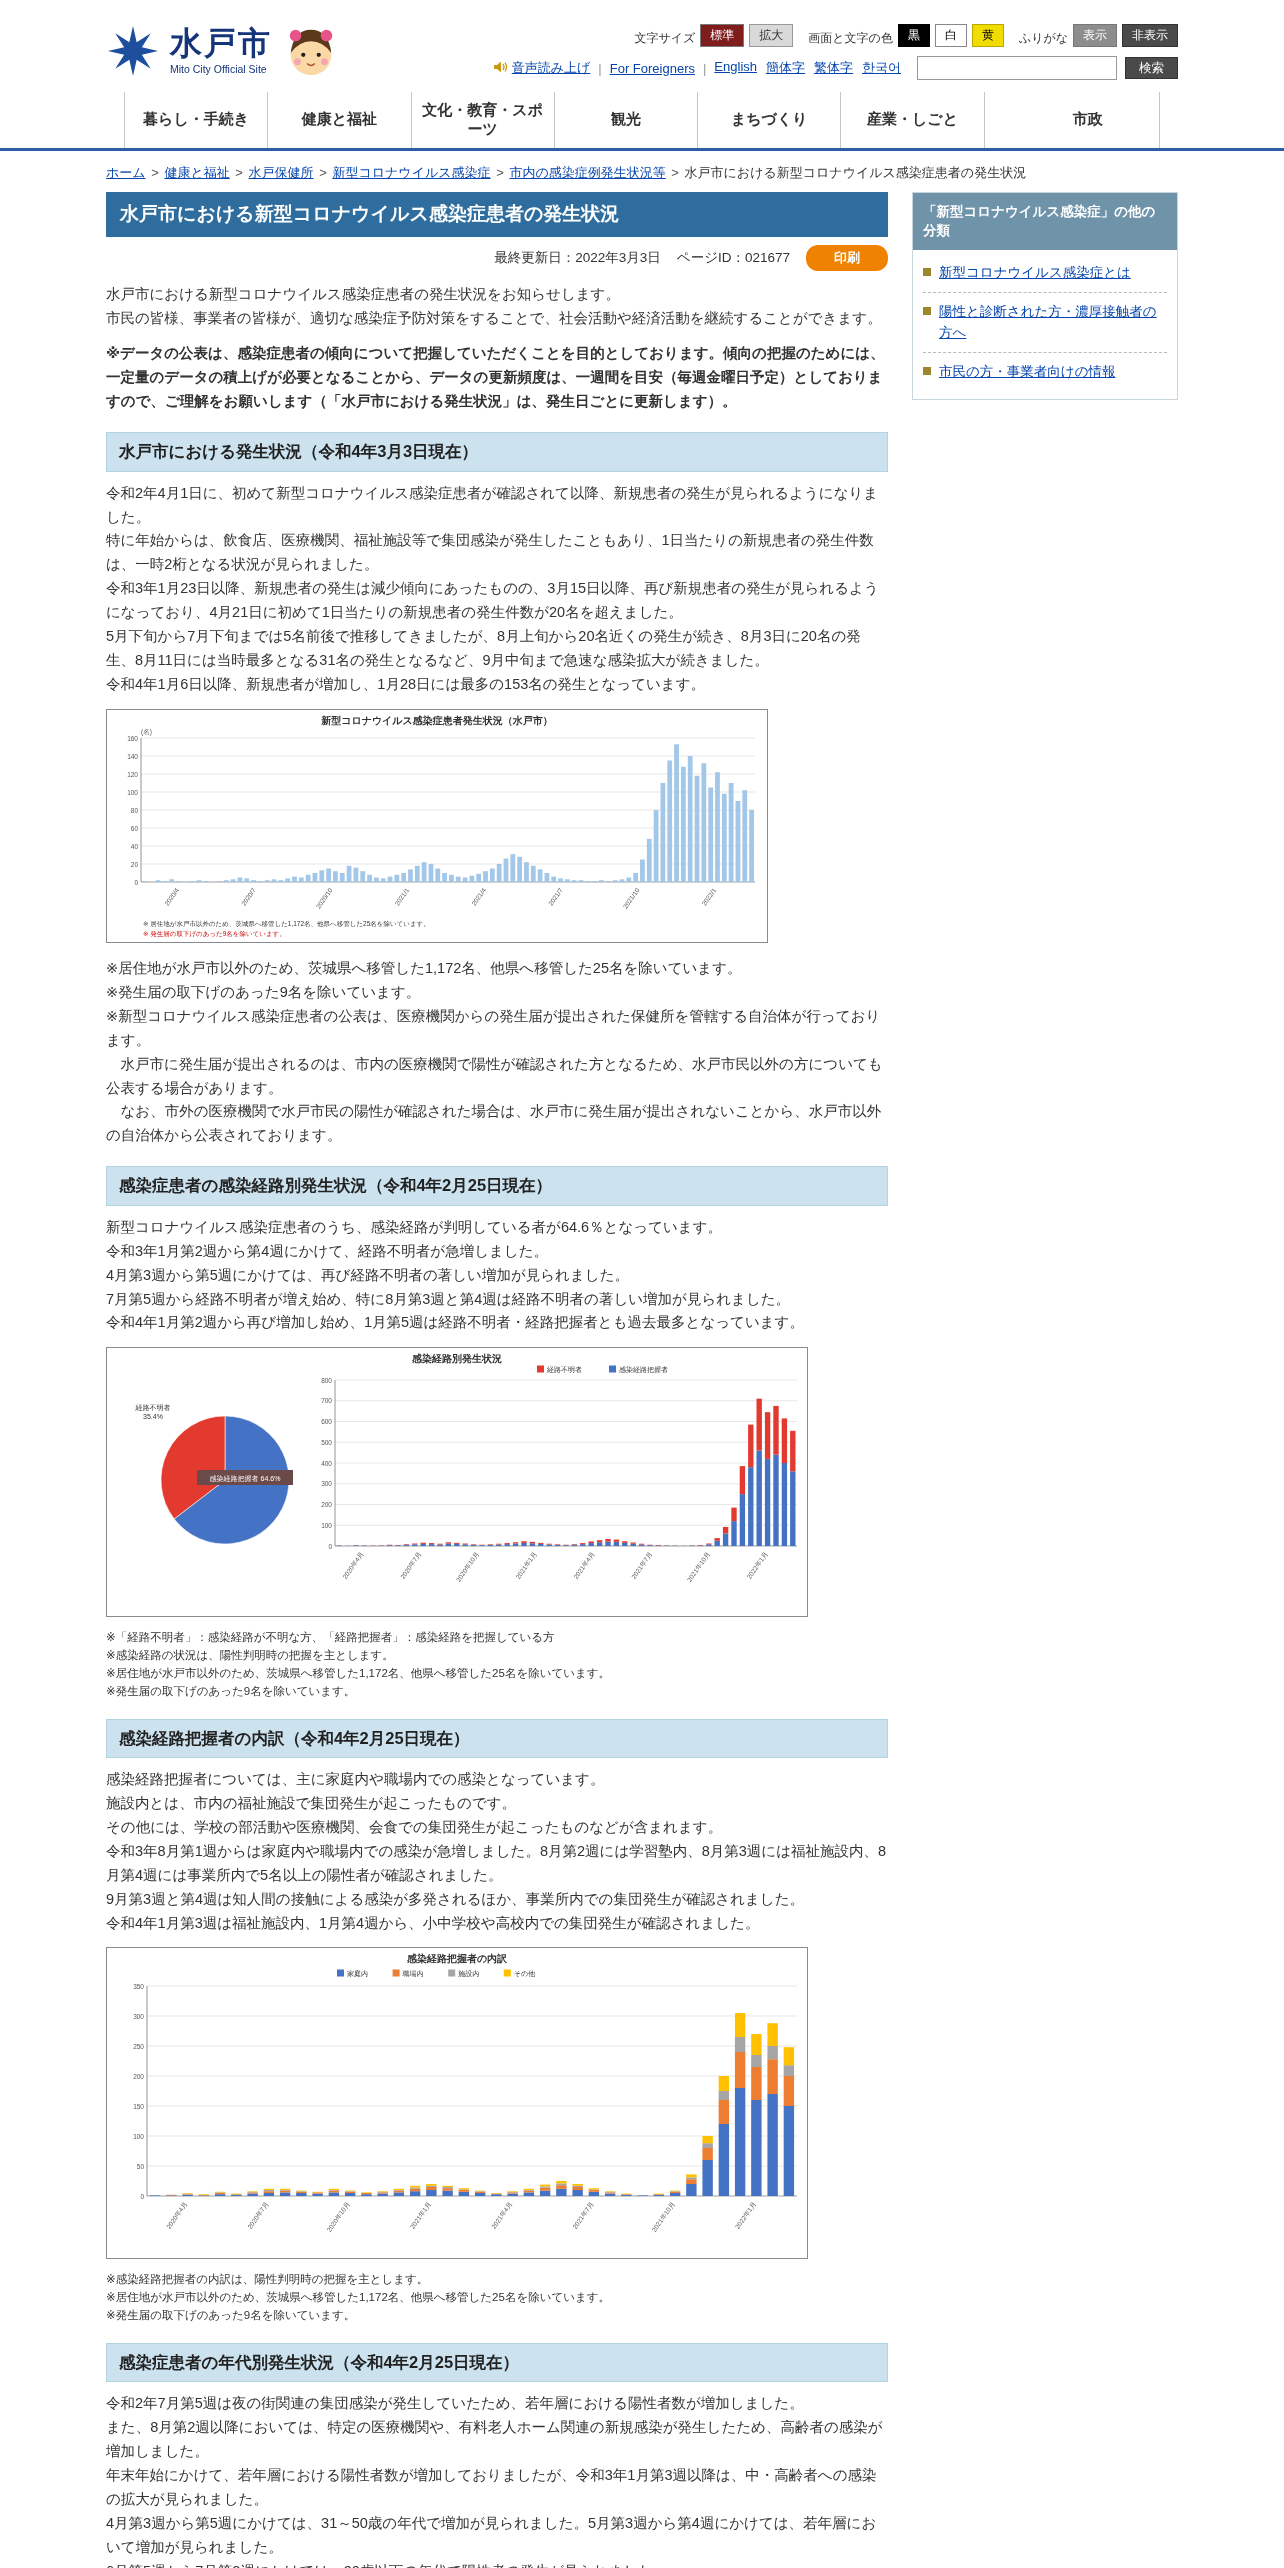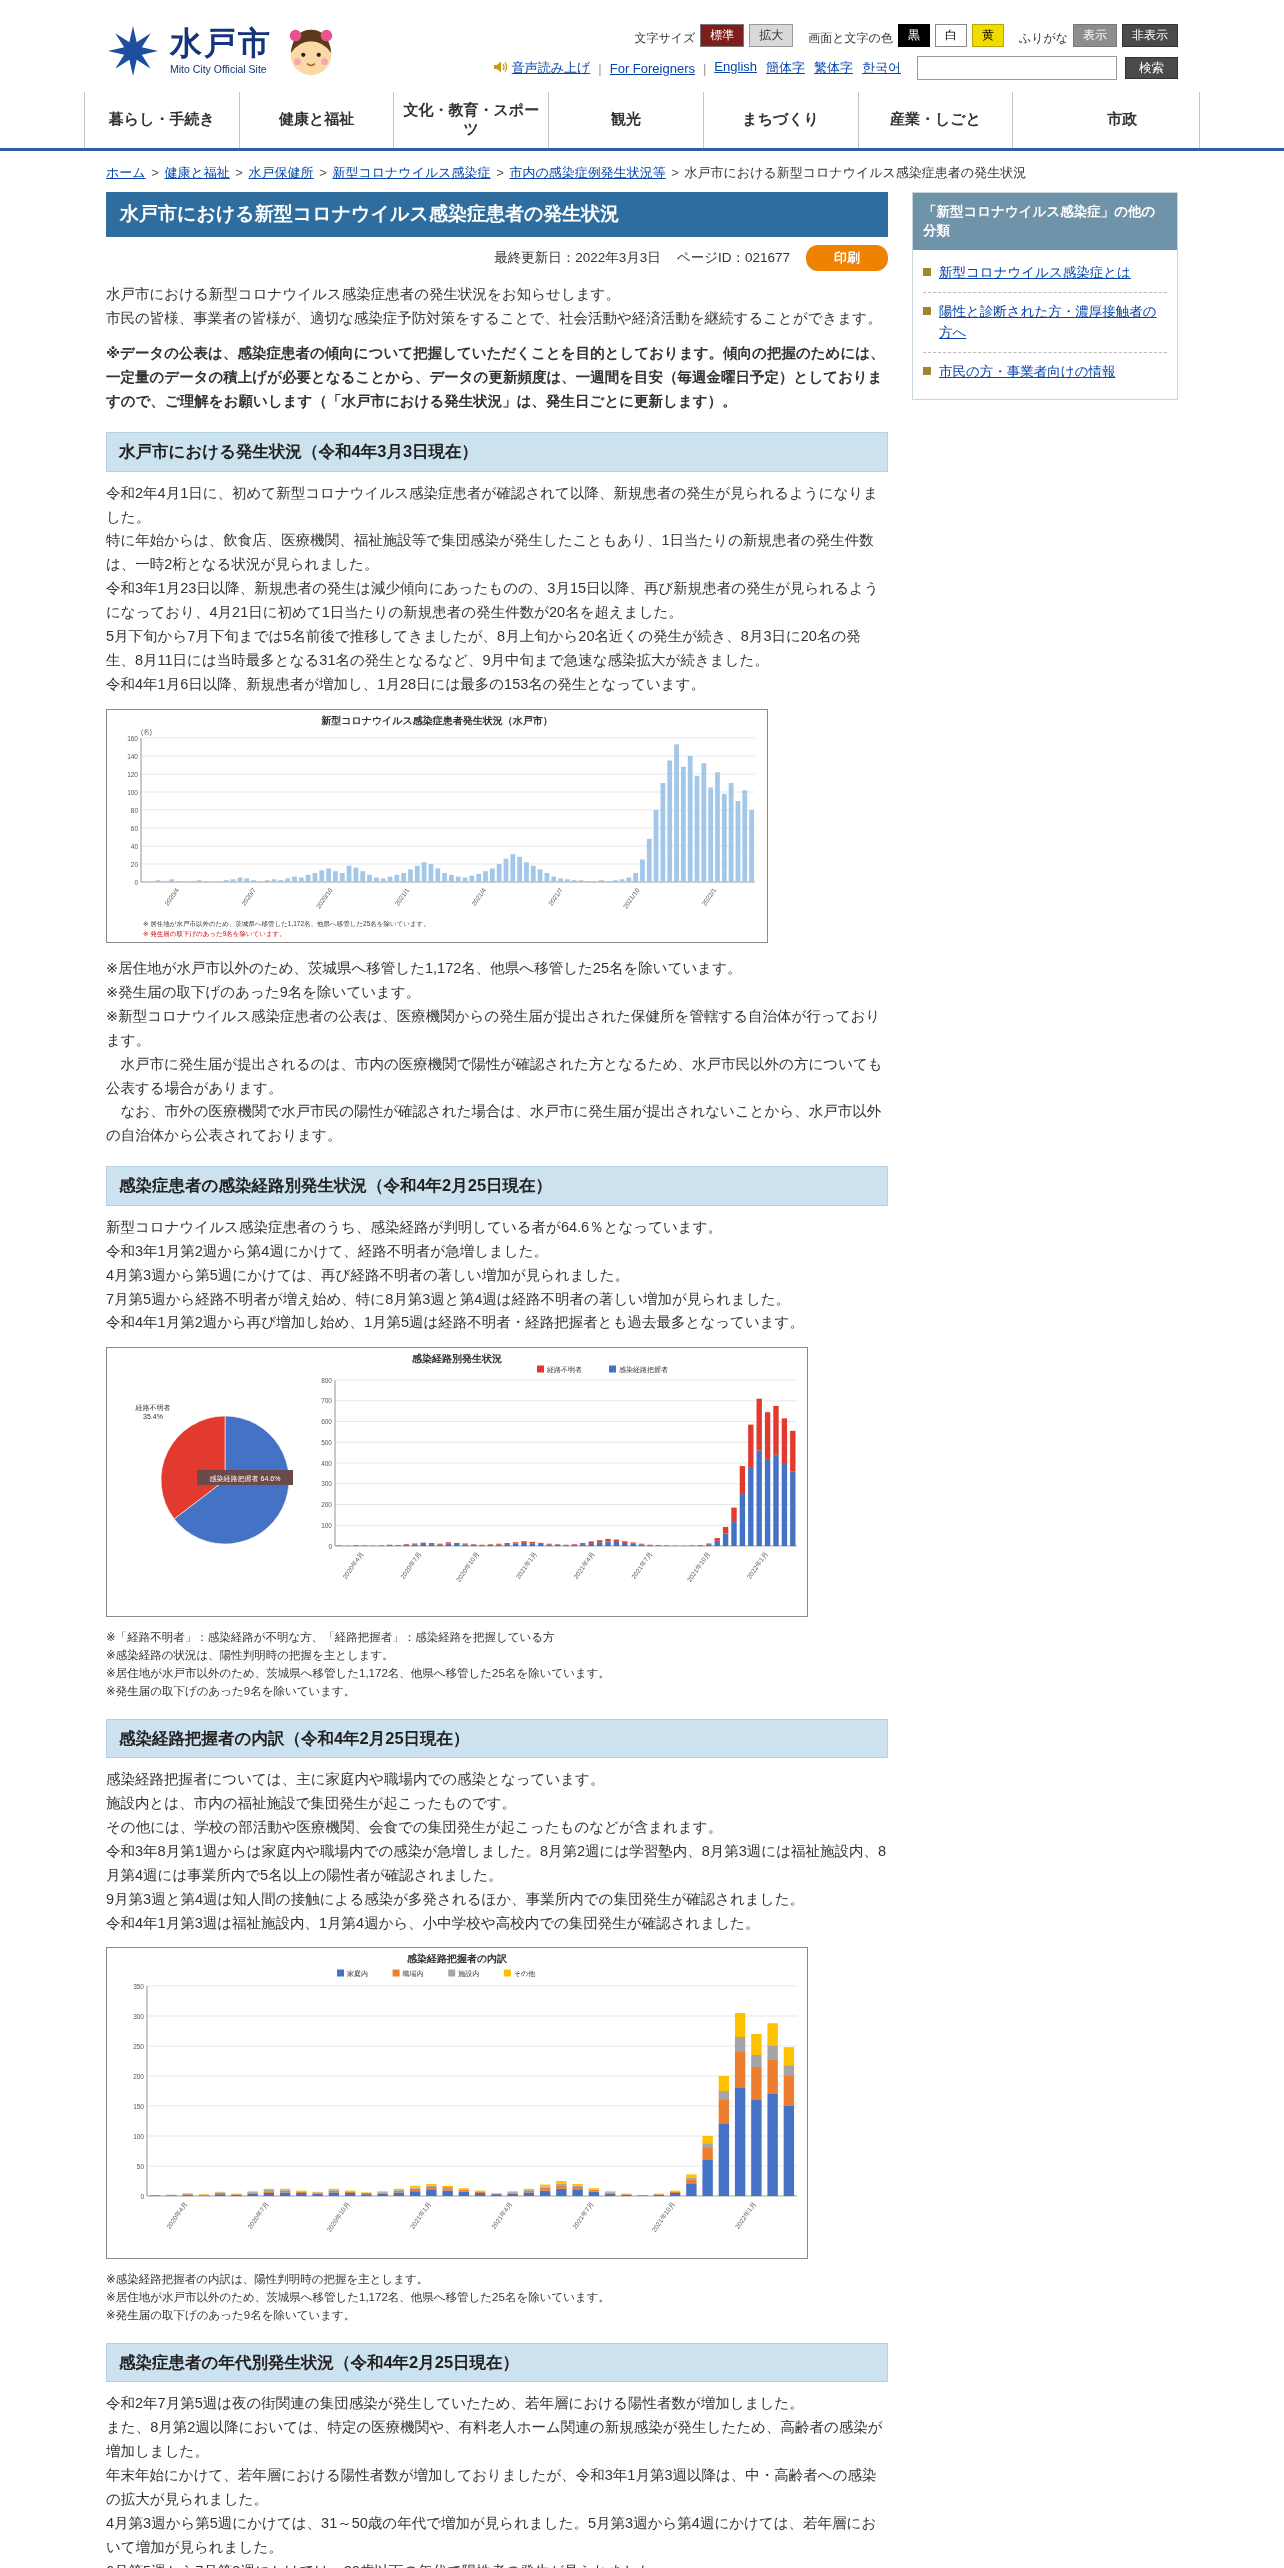--- a/index.html
+++ b/index.html
@@ -33,21 +33,21 @@
   .controls-row2 { margin-top:9px; display:flex; align-items:center; justify-content:flex-end; gap:8px; font-size:13px; }
   .hlink { color:#0645ad; text-decoration:underline; cursor:pointer; }
   .audio-link { color:#0645ad; text-decoration:underline; cursor:pointer; display:inline-flex; align-items:center; gap:4px; }
   .sep { color:#999; }
   .lang-links { display:inline-flex; gap:9px; }
   .search-input { width:200px; height:24px; border:1px solid #999; padding:0 6px; margin-left:8px; font-family:inherit; }
   .search-btn { height:22px; background:#4a4a4a; color:#fff; border:1px solid #333; padding:0 13px; font-size:12.5px; cursor:pointer; font-family:inherit; }
 
   
   .main-nav { border-bottom:3px solid #2c5fa5; margin-top:6px; }
-  .nav-list { width:1116px; margin:0 auto; display:flex; align-items:stretch; }
+  .nav-list { width:1036px; margin:0 auto; display:flex; align-items:stretch; }
   .nav-item { flex:1; display:flex; align-items:center; justify-content:center; text-align:center;
     font-size:15px; font-weight:bold; color:#333; padding:9px 4px; border-left:1px solid #c5c5c5; cursor:pointer; line-height:1.25; }
   .nav-item:last-child { border-right:1px solid #c5c5c5;padding-left:36px; }
 
   
   .breadcrumb { width:1072px; margin:10px auto 8px; font-size:13px; line-height:1.8; color:#333; }
   .bc-link { color:#0645ad; text-decoration:underline; cursor:pointer; }
   .bc-sep { color:#555; padding:0 2px; }
   .bc-current { color:#333; }
 

